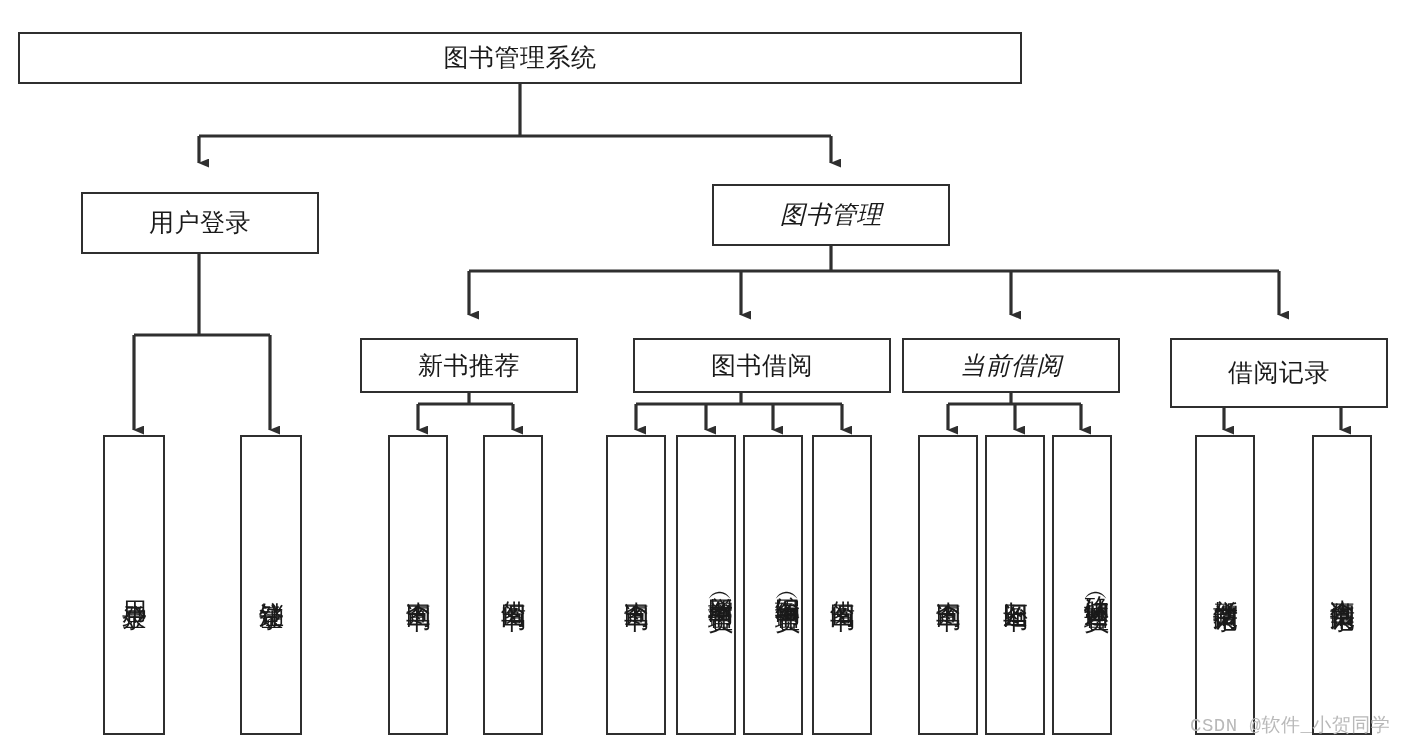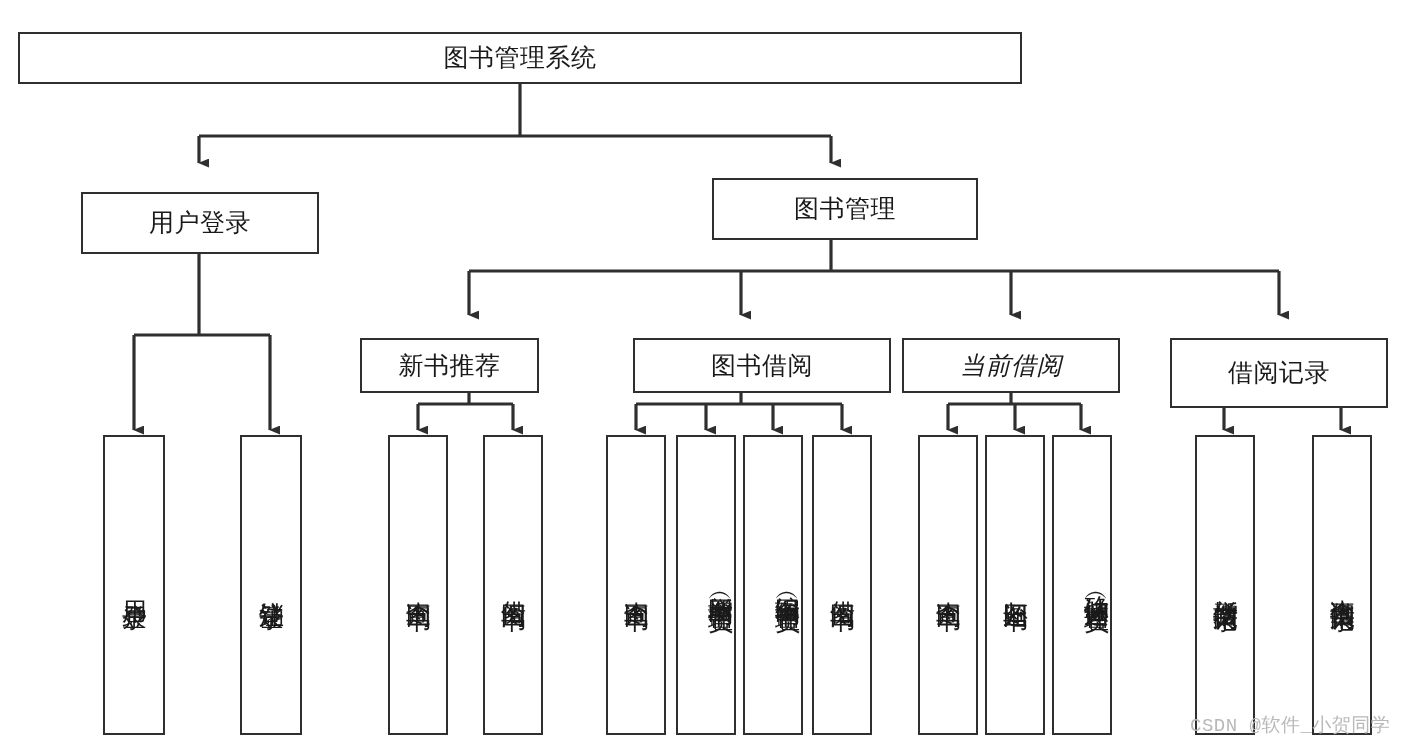--- a/index.html
+++ b/index.html
@@ -130,25 +130,25 @@
   </svg>
 
   <div class="node horiz" style="left:18px; top:12px; width:1004px; height:52px;">
     <span class="label">图书管理系统</span>
   </div>
 
   <div class="node horiz" style="left:81px; top:172px; width:238px; height:62px;">
     <span class="label">用户登录</span>
   </div>
 
-  <div class="node horiz" style="left:712px; top:158px; width:266px; height:62px;">
+  <div class="node horiz" style="left:712px; top:164px; width:238px; height:62px;font-style:italic;">
     <span class="label">图书管理</span>
   </div>
 
-  <div class="node horiz" style="left:360px; top:318px; width:179px; height:55px;">
+  <div class="node horiz" style="left:360px; top:318px; width:218px; height:55px;">
     <span class="label">新书推荐</span>
   </div>
 
   <div class="node horiz" style="left:633px; top:318px; width:258px; height:55px;">
     <span class="label">图书借阅</span>
   </div>
 
   <div class="node horiz" style="left:902px; top:318px; width:218px; height:55px;font-style:italic;">
     <span class="label">当前借阅</span>
   </div>

